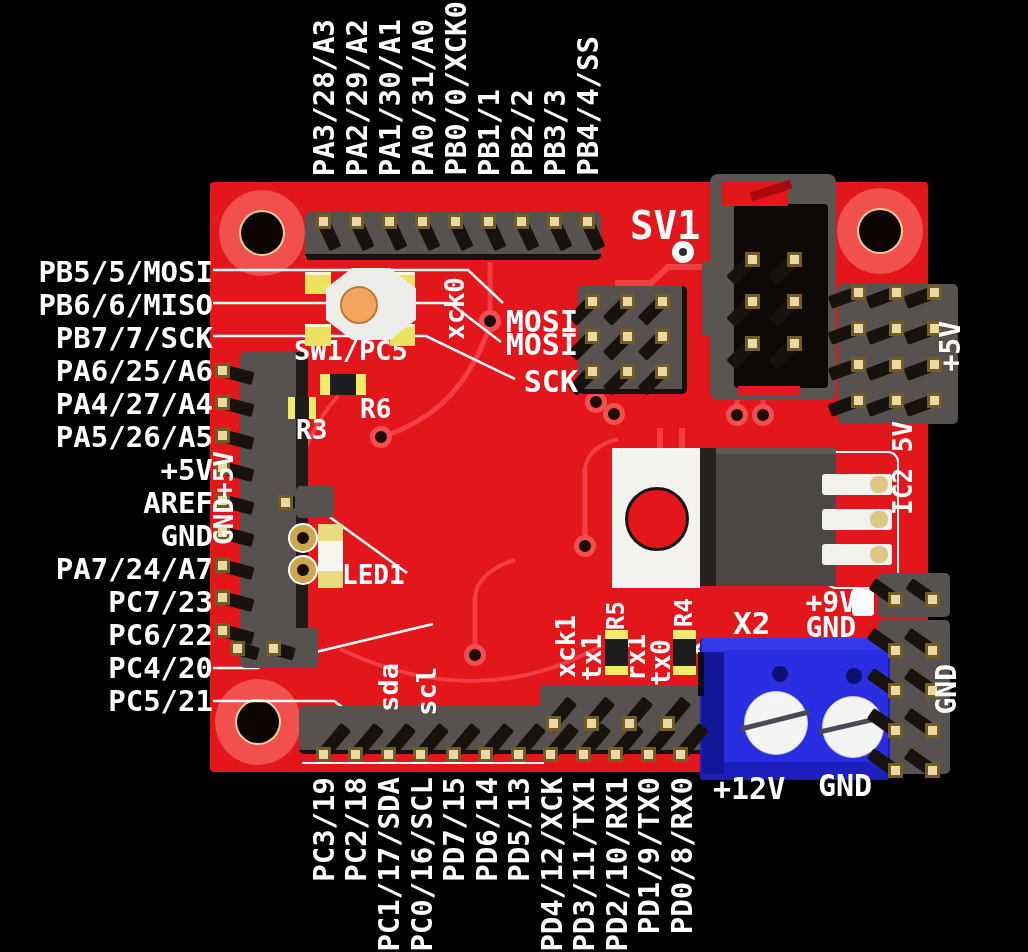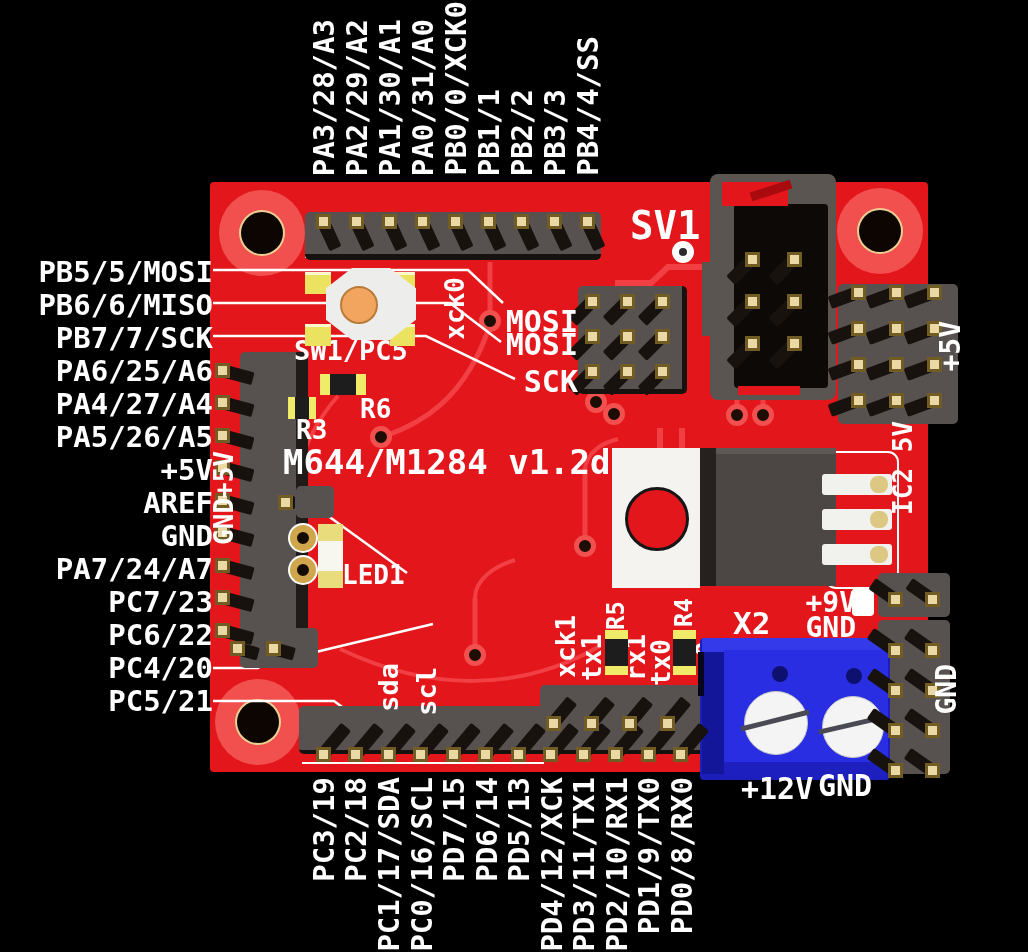--- a/index.html
+++ b/index.html
@@ -200,33 +200,32 @@
   <div class="vtext plab" style="left:405px;top:777px;">PC0/16/SCL</div>
   <div class="vtext plab" style="left:437px;top:777px;">PD7/15</div>
   <div class="vtext plab" style="left:470px;top:777px;">PD6/14</div>
   <div class="vtext plab" style="left:502px;top:777px;">PD5/13</div>
   <div class="vtext plab" style="left:535px;top:777px;">PD4/12/XCK</div>
   <div class="vtext plab" style="left:567px;top:777px;">PD3/11/TX1</div>
   <div class="vtext plab" style="left:600px;top:777px;">PD2/10/RX1</div>
   <div class="vtext plab" style="left:632px;top:777px;">PD1/9/TX0</div>
   <div class="vtext plab" style="left:665px;top:777px;">PD0/8/RX0</div>
 
-  <div class="silktext" style="left:283px;top:445px;font-size:34px;">M644/M1284 v1.2d</div>
   <div class="silktext" style="left:630px;top:206px;font-size:39px;">SV1</div>
   <div class="silktext" style="left:470px;top:290px;width:108px;text-align:right;font-size:30px;margin-top:16px;">MOSI</div>
   <div class="silktext" style="left:470px;top:329px;width:108px;text-align:right;font-size:30px;">MOSI</div>
   <div class="silktext" style="left:470px;top:366px;width:108px;text-align:right;font-size:30px;">SCK</div>
   <div class="silktext" style="left:294px;top:337px;font-size:27px;">SW1/PC5</div>
   <div class="silktext" style="left:296px;top:417px;font-size:26px;">R3</div>
   <div class="silktext" style="left:360px;top:396px;font-size:26px;">R6</div>
   <div class="silktext" style="left:342px;top:562px;font-size:26px;">LED1</div>
   <div class="silktext" style="left:733px;top:607px;font-size:31px;">X2</div>
   <div class="silktext" style="left:800px;top:588px;width:56px;text-align:right;font-size:28px;">+9V</div>
   <div class="silktext" style="left:800px;top:613px;width:56px;text-align:right;font-size:28px;">GND</div>
-  <div class="silktext" style="left:741px;top:773px;font-size:30px;z-index:12;">+12V</div>
+  <div class="silktext" style="left:713px;top:773px;font-size:30px;z-index:12;">+12V</div>
   <div class="silktext" style="left:818px;top:770px;font-size:30px;z-index:12;">GND</div>
 
   <div class="vtext" style="left:440px;bottom:612px;font-size:26px;">xck0</div>
   <div class="vtext" style="left:209px;bottom:407px;font-size:26px;">GND+5V</div>
   <div class="vtext" style="left:373px;bottom:240px;font-size:27px;">sda</div>
   <div class="vtext" style="left:411px;bottom:236px;font-size:27px;">scl</div>
   <div class="vtext" style="left:551px;bottom:274px;font-size:26px;">xck1</div>
   <div class="vtext" style="left:577px;bottom:271px;font-size:26px;">tx1</div>
   <div class="vtext" style="left:621px;bottom:271px;font-size:26px;">rx1</div>
   <div class="vtext" style="left:646px;bottom:266px;font-size:26px;">tx0</div>

